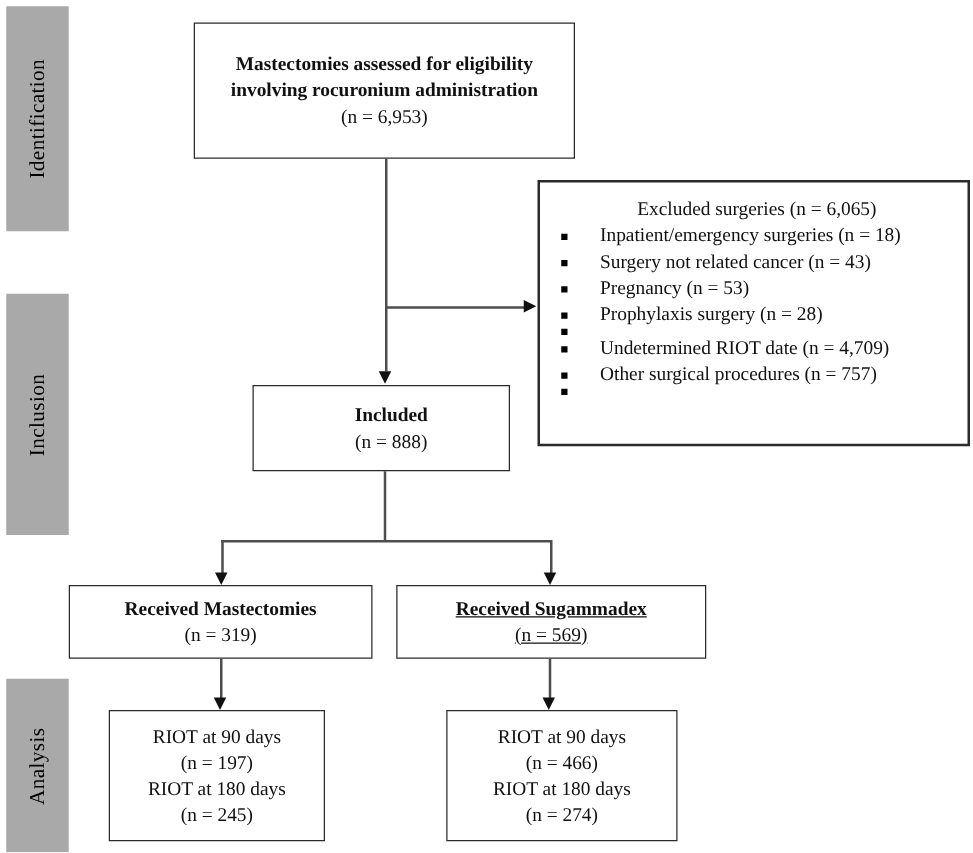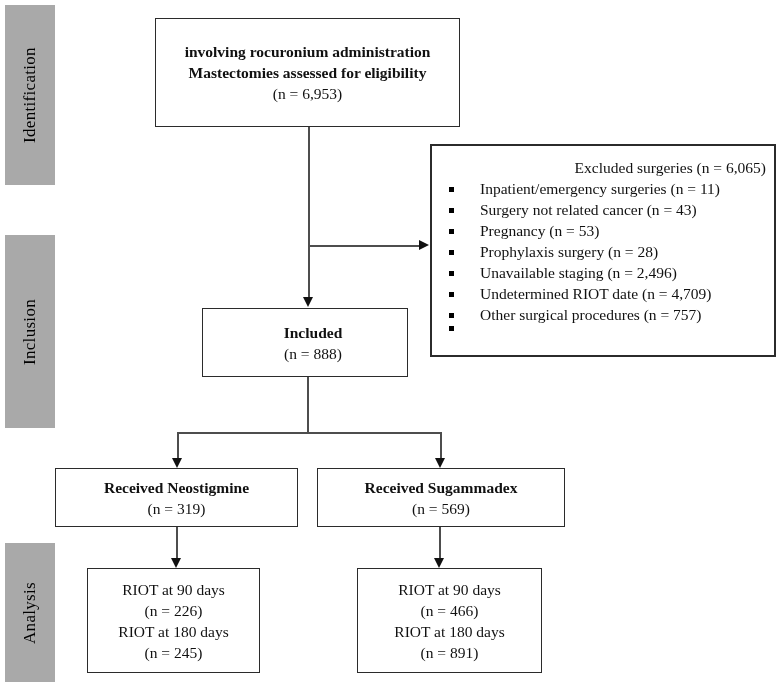--- a/index.html
+++ b/index.html
@@ -46,34 +46,34 @@
     justify-content: center;
     text-align: center;
     font-size: 15.5px;
     line-height: 21px;
   }
   .fbox .bold { font-weight: bold; }
 
   .box-assessed  { left: 155px; top: 18px;  width: 305px; height: 109px; }
   .box-included  { left: 202px; top: 308px; width: 206px; height: 69px; padding-left: 16px; }
   .box-neo       { left: 55px;  top: 468px; width: 243px; height: 59px; }
-  .box-suga      { left: 317px; top: 468px; width: 248px; height: 59px; }
+  .box-suga      { left: 317px; top: 468px; width: 248px; height: 59px; text-decoration: underline; }
   .box-riot-neo  { left: 87px;  top: 568px; width: 173px; height: 105px; }
   .box-riot-suga { left: 357px; top: 568px; width: 185px; height: 105px; }
 
   .box-excluded {
     position: absolute;
     left: 430px; top: 144px; width: 346px; height: 213px;
     background: #fff;
     border: 2px solid #2b2b2b;
     box-sizing: border-box;
     padding: 11px 8px 8px 13px;
     font-size: 15.5px;
     line-height: 21px;
-    text-align: right;
+    text-align: center;
   }
   .box-excluded .ex-title { margin-bottom: 0; }
   .ex-item { display: flex; align-items: baseline; }
   .ex-item .bullet {
     width: 5px; height: 5px;
     background: #000;
     flex: 0 0 auto;
     margin: 0 26px 0 4px;
     align-self: center;
     margin-top: 1px;
@@ -106,86 +106,85 @@
     <span>Identification</span>
   </div>
   <div class="stage-bar bar-inclusion">
     <span>Inclusion</span>
   </div>
   <div class="stage-bar bar-analysis">
     <span>Analysis</span>
   </div>
 
   <div class="fbox box-assessed">
+    <div class="bold">Mastectomies assessed for eligibility</div>
     <div class="bold">involving rocuronium administration</div>
-    <div class="bold">Mastectomies assessed for eligibility</div>
     <div>(n = 6,953)</div>
   </div>
 
   <div class="box-excluded">
     <div class="ex-title"><span class="bold">Excluded surgeries (</span><span>n = 6,065)</span></div>
     <div class="ex-item">
       <span class="bullet"></span>
-      <span>Inpatient/emergency surgeries (n = 11)</span>
+      <span>Inpatient/emergency surgeries (n = 18)</span>
     </div>
     <div class="ex-item">
       <span class="bullet"></span>
       <span>Surgery not related cancer (n = 43)</span>
     </div>
     <div class="ex-item">
       <span class="bullet"></span>
       <span>Pregnancy (n = 53)</span>
     </div>
     <div class="ex-item">
       <span class="bullet"></span>
       <span>Prophylaxis surgery (n = 28)</span>
     </div>
     <div class="ex-item">
       <span class="bullet"></span>
-      <span>Unavailable staging (n = 2,496)</span>
     </div>
     <div class="ex-item">
       <span class="bullet"></span>
       <span>Undetermined RIOT date (n = 4,709)</span>
     </div>
     <div class="ex-item">
       <span class="bullet"></span>
       <span>Other surgical procedures (n = 757)</span>
     </div>
     <div class="ex-item">
       <span class="bullet"></span>
     </div>
   </div>
 
   <div class="fbox box-included">
     <div class="bold">Included</div>
     <div>(n = 888)</div>
   </div>
 
   <div class="fbox box-neo">
-    <div class="bold">Received Neostigmine</div>
+    <div class="bold">Received Mastectomies</div>
     <div>(n = 319)</div>
   </div>
 
   <div class="fbox box-suga">
     <div class="bold">Received Sugammadex</div>
     <div>(n = 569)</div>
   </div>
 
   <div class="fbox box-riot-neo">
     <div>RIOT at 90 days</div>
-    <div>(n = 226)</div>
+    <div>(n = 197)</div>
     <div>RIOT at 180 days</div>
     <div>(n = 245)</div>
   </div>
   <div class="fbox box-riot-suga">
     <div>RIOT at 90 days</div>
     <div>(n = 466)</div>
     <div>RIOT at 180 days</div>
-    <div>(n = 891)</div>
+    <div>(n = 274)</div>
   </div>
 
   <div class="line vline" style="left:308px; top:127px; height:170px;"></div>
   <div class="arrow arrow-down" style="left:303px; top:297px;"></div>
   <div class="line hline" style="left:308px; top:245px; width:112px;"></div>
   <div class="arrow arrow-right" style="left:419px; top:240px;"></div>
 
   <div class="line vline" style="left:307px; top:377px; height:56px;"></div>
   <div class="line hline" style="left:177px; top:432px; width:264px;"></div>
   <div class="line vline" style="left:177px; top:432px; height:27px;"></div>

